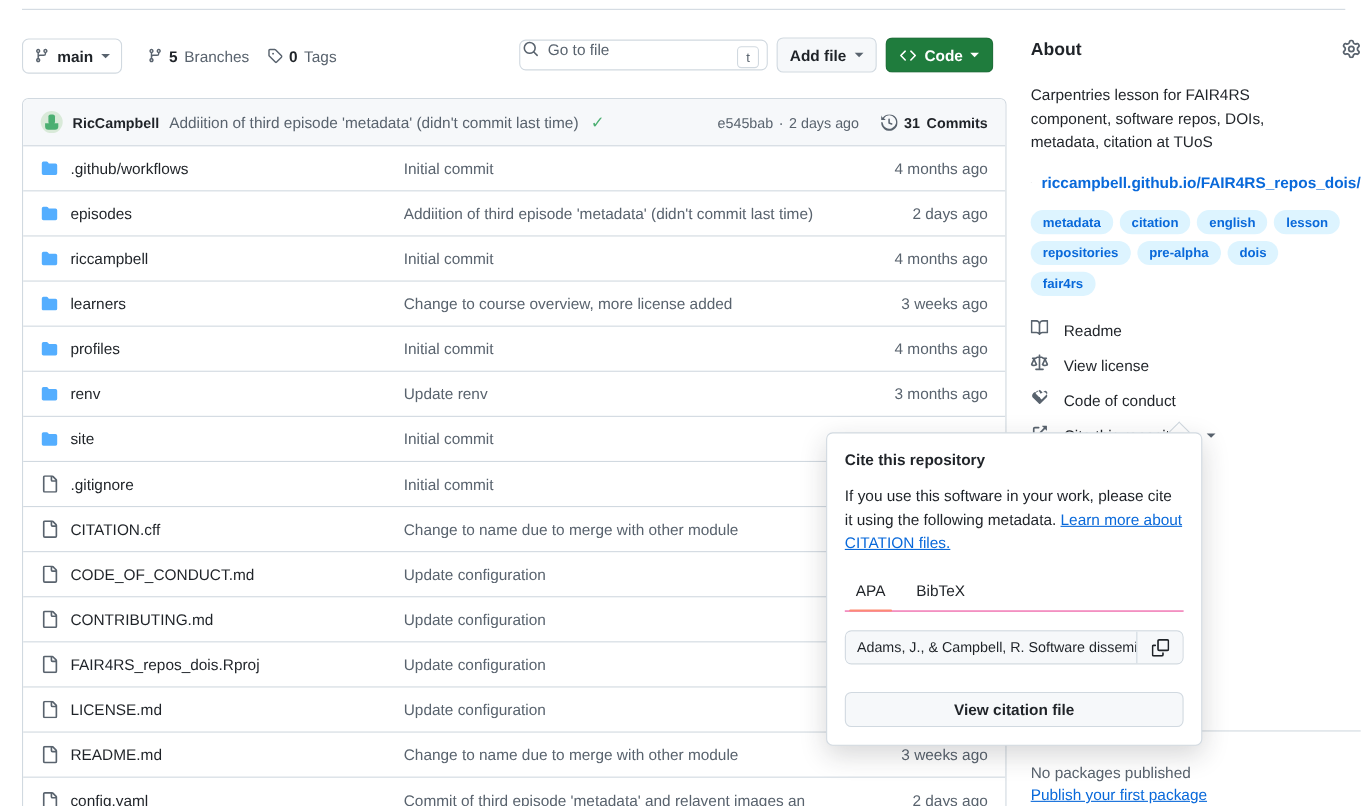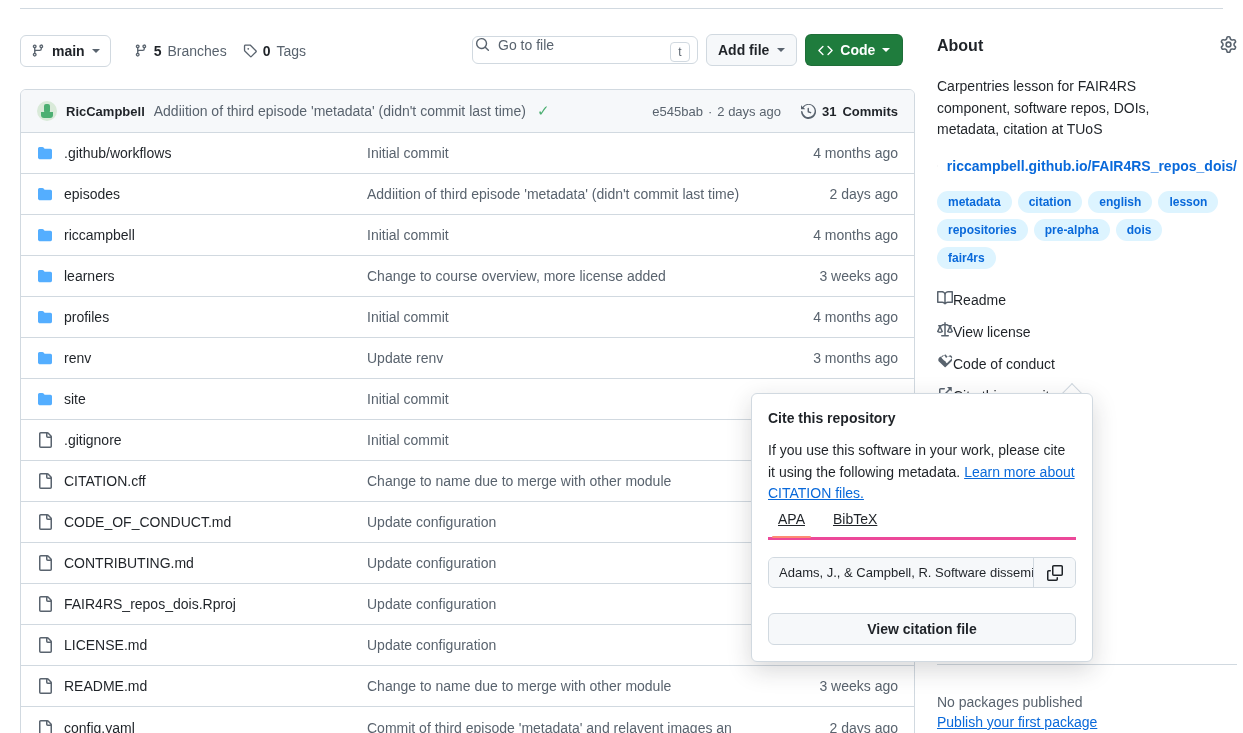--- a/index.html
+++ b/index.html
@@ -127,42 +127,42 @@
   .gear { margin-left: auto; color: #59636e; cursor: pointer; }
   .side-desc { margin-top: 20px; font-size: 14px; line-height: 1.55; color: #1f2328; width: 268px; }
   .side-url { margin-top: 17px; display: flex; align-items: center; gap: 9px; }
   .side-url a { color: #0969da; font-size: 14px; font-weight: bold; text-decoration: none; cursor: pointer; }
   .topics { margin-top: 17px; display: flex; flex-wrap: wrap; gap: 6px; width: 290px; }
   .topic {
     background: #ddf4ff; color: #0969da; border-radius: 999px;
     padding: 4px 11px; font-size: 12px; font-weight: bold; cursor: pointer;
   }
   .side-links { margin-top: 21px; display: flex; flex-direction: column; gap: 13px; }
-  .side-link { display: flex; align-items: center; gap: 0; color: #59636e; font-size: 14px; cursor: pointer; }
+  .side-link { display: flex; align-items: center; gap: 14px; color: #59636e; font-size: 14px; cursor: pointer; }
   .side-link .lbl { color: #1f2328; }
 
   
   .popup {
     position: absolute; left: 751px; top: 393px; width: 342px;
     background: #ffffff; border: 1px solid #d1d9e0; border-radius: 6px;
     box-shadow: 0 8px 24px rgba(31,35,40,.18); padding: 16px;
   }
   .popup-arrow {
     position: absolute; left: 1062px; top: 382px;
     width: 20px; height: 12px; overflow: hidden;
   }
   .popup-arrow i {
     position: absolute; left: 3px; top: 4px; width: 14px; height: 14px;
     background: #ffffff; border-left: 1px solid #d1d9e0; border-top: 1px solid #d1d9e0;
     transform: rotate(45deg);
   }
   .popup h3 { margin: 0; font-size: 14px; font-weight: bold; color: #1f2328; }
   .popup p { margin: 14px 0 0; font-size: 14px; line-height: 1.55; color: #1f2328; }
   .popup p a { color: #0969da; text-decoration: underline; cursor: pointer; }
-  .tabs { display: flex; gap: 8px; border-bottom: 3px solid #ec4899; text-decoration: underline; }
+  .tabs { margin-top: 18px; display: flex; gap: 8px; border-bottom: 1px solid #ec4899; }
   .tab {
     padding: 6px 10px 10px; font-size: 14px; color: #1f2328; cursor: pointer;
     position: relative;
   }
   .tab.active::after {
     content: ""; position: absolute; left: 4px; right: 4px; bottom: -1px;
     height: 2px; background: #fd8c73; border-radius: 2px;
   }
   .cite-field {
     margin-top: 17px; display: flex; align-items: stretch;

